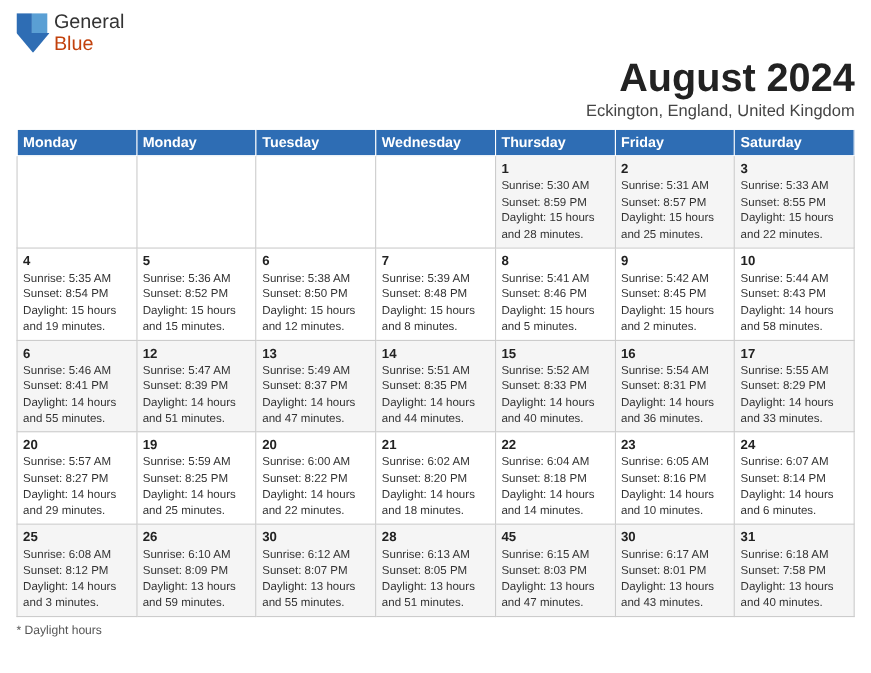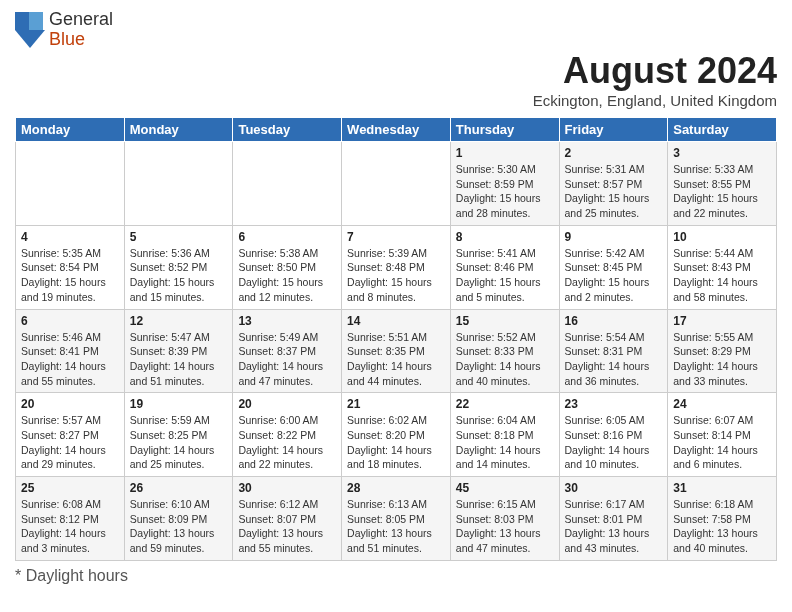--- a/index.html
+++ b/index.html
@@ -82,21 +82,21 @@
     .day-info {
       color: #333;
       line-height: 1.4;
       font-size: 10.5px;
     }
     .empty-cell {
       background: #fff !important;
     }
     .footer-note {
       margin-top: 6px;
-      font-size: 16px;
+      font-size: 11px;
       color: #555;
     }
   </style>
 </head>
 <body>
 
 <div class="page">
   <div class="header">
     <div class="logo">
       <svg width="30" height="36" viewBox="0 0 30 36" style="margin-right:4px">

